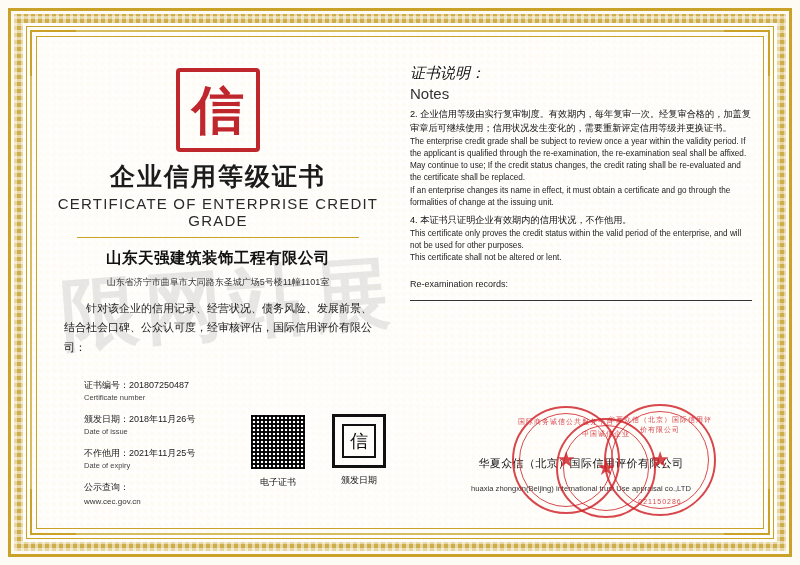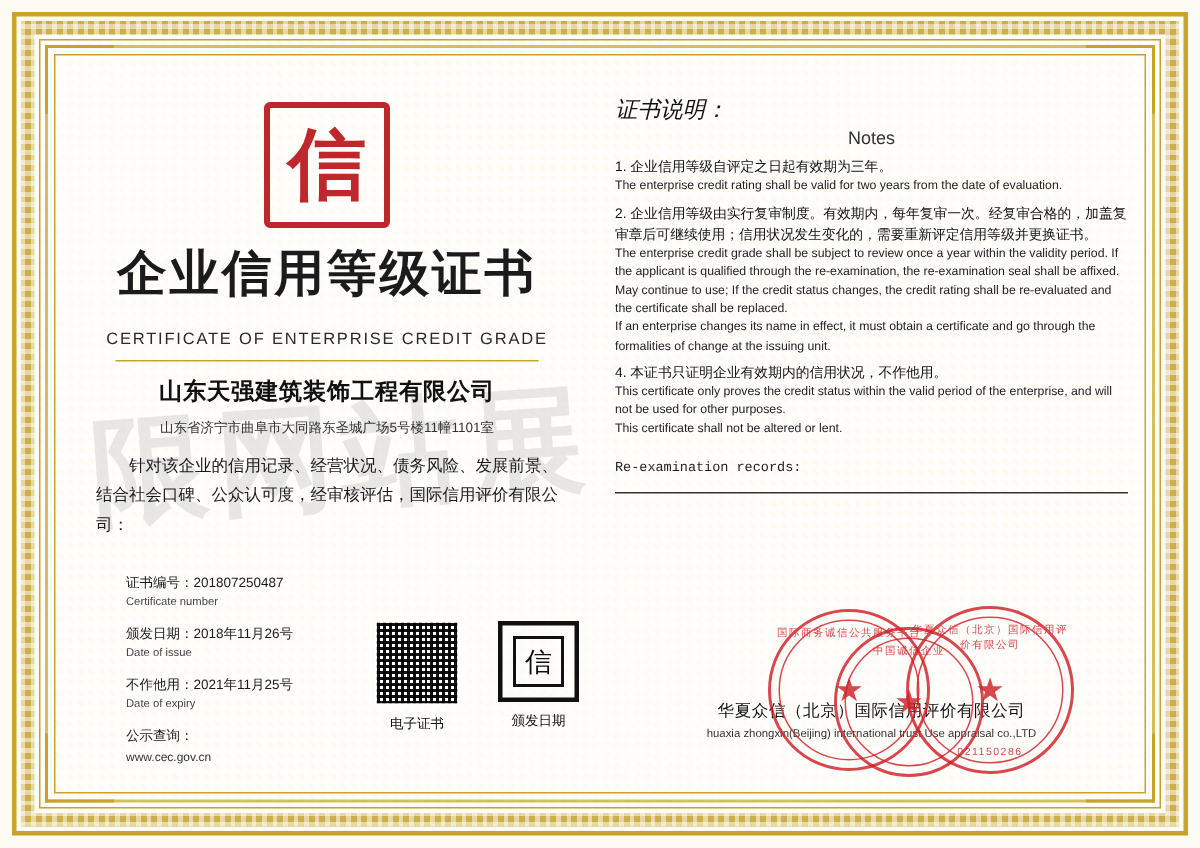--- a/index.html
+++ b/index.html
@@ -131,31 +131,31 @@
     left: 0; right: 0; top: 50%;
     transform: translateY(-50%);
     font-size: 52px;
     line-height: 1;
     color: #c0272d;
     font-family: "DejaVu Serif", serif;
     font-weight: bold;
   }
 
   .title-cn {
-    font-size: 33px;
+    font-size: 25px;
     font-weight: bold;
     letter-spacing: 2px;
     color: #1b1b1b;
     margin-top: 8px;
   }
   .title-en {
-    font-size: 11px;
+    font-size: 15px;
     letter-spacing: 1.2px;
     color: #2a2a2a;
-    margin-top: 15px;
+    margin-top: 2px;
   }
   .rule-gold {
     width: 282px;
     height: 1px;
     background: #c9a227;
     margin: 8px auto 10px auto;
   }
   .company {
     font-size: 15.5px;
     font-weight: bold;
@@ -255,42 +255,41 @@
     margin-top: 6px;
   }
 
   
   .notes-head-cn {
     font-size: 15px;
     color: #111;
     font-style: italic;
   }
   .notes-head-en {
-    font-size: 12px;
+    font-size: 15px;
     color: #333;
     margin-top: 2px;
     margin-bottom: 5px;
-    text-align: center;
   }
   .note-cn {
     font-size: 9.2px;
     color: #111;
     line-height: 1.55;
     margin-top: 4px;
   }
   .note-en {
     font-size: 8.2px;
     color: #222;
     line-height: 1.5;
   }
   .reexam {
     margin-top: 14px;
   }
   .reexam-cn { font-size: 10px; color: #111; }
-  .reexam-en { font-size: 9px; color: #222; margin-top: 15px; font-family: Liberation Mono, monospace; }
+  .reexam-en { font-size: 9px; color: #222; margin-top: 15px; }
   .reexam-line {
     border-bottom: 1px solid #333;
     height: 1px;
     margin-top: 10px;
     width: 100%;
   }
 
   .issuer {
     position: absolute;
     left: 18px;
@@ -299,21 +298,21 @@
     text-align: center;
   }
   .issuer-cn {
     font-size: 11px;
     color: #111;
     letter-spacing: 0.4px;
   }
   .issuer-en {
     font-size: 7.6px;
     color: #333;
-    margin-top: 3px;
+    margin-top: 13px;
   }
 
   
   .stamp {
     position: absolute;
     border-radius: 50%;
     border: 2.5px solid #cf2027;
     color: #cf2027;
     opacity: 0.82;
   }
@@ -417,24 +416,20 @@
             </div>
           <div class="code-label">颁发日期</div>
         </div>
       </div>
     </div>
 
     <div class="col-right">
       <div class="notes-head-cn">证书说明：</div>
       <div class="notes-head-en">Notes</div>
 
-      <div>
-        <div class="note-cn">1. 企业信用等级自评定之日起有效期为三年。</div>
-        <div class="note-en">The enterprise credit rating shall be valid for two years from the date of evaluation.</div>
-      </div>
       <div>
         <div class="note-cn">2. 企业信用等级由实行复审制度。有效期内，每年复审一次。经复审合格的，加盖复审章后可继续使用；信用状况发生变化的，需要重新评定信用等级并更换证书。</div>
         <div class="note-en">The enterprise credit grade shall be subject to review once a year within the validity period. If the applicant is qualified through the re-examination, the re-examination seal shall be affixed. May continue to use; If the credit status changes, the credit rating shall be re-evaluated and the certificate shall be replaced.</div>
       </div>
       <div>
         <div class="note-en">If an enterprise changes its name in effect, it must obtain a certificate and go through the formalities of change at the issuing unit.</div>
       </div>
       <div>
         <div class="note-cn">4. 本证书只证明企业有效期内的信用状况，不作他用。</div>
         <div class="note-en">This certificate only proves the credit status within the valid period of the enterprise, and will not be used for other purposes.</div>

